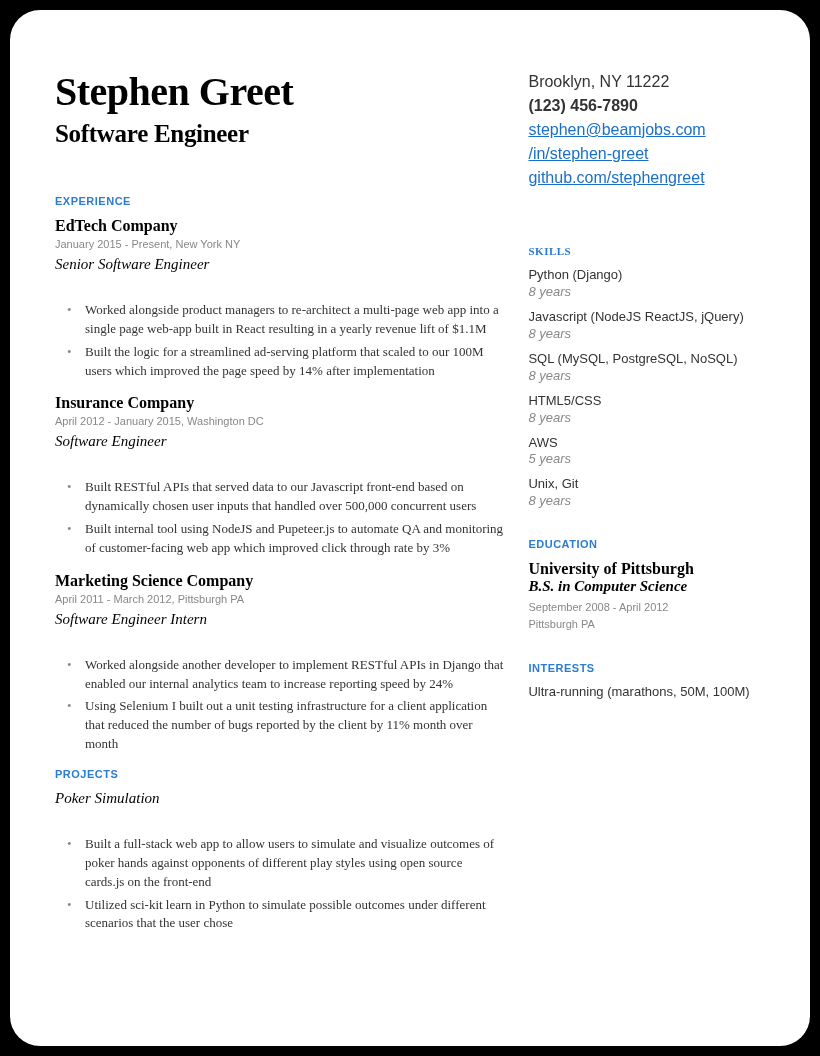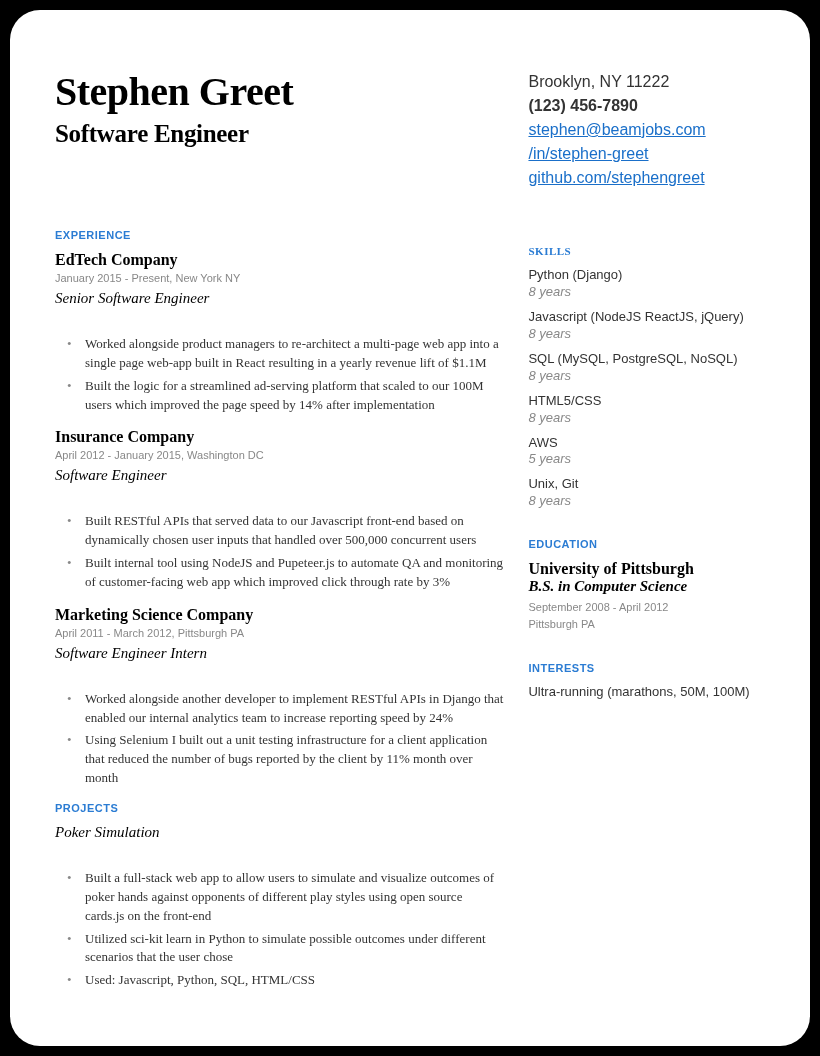--- a/index.html
+++ b/index.html
@@ -36,21 +36,21 @@
     letter-spacing: -0.3px;
   }
   .section-heading {
     font-family: 'Helvetica Neue', Arial, sans-serif;
     font-size: 11px;
     font-weight: bold;
     color: #2b7cd3;
     letter-spacing: 0.5px;
     margin-bottom: 10px;
   }
-  .main-col .section-heading.first { margin-top: 81px; }
+  .main-col .section-heading.first { margin-top: 47px; }
   .company {
     font-size: 16px;
     font-weight: bold;
     color: #000;
     margin-bottom: 3px;
   }
   .dates {
     font-family: 'Helvetica Neue', Arial, sans-serif;
     font-size: 11px;
     color: #888;
@@ -181,21 +181,20 @@
         <li>Using Selenium I built out a unit testing infrastructure for a client application that reduced the number of bugs reported by the client by 11% month over month</li>
       </ul>
     </div>
 
     <div class="section-heading">PROJECTS</div>
     <div>
       <div class="project-name">Poker Simulation</div>
       <ul class="bullets">
         <li>Built a full-stack web app to allow users to simulate and visualize outcomes of poker hands against opponents of different play styles using open source cards.js on the front-end</li>
         <li>Utilized  sci-kit learn in Python to simulate possible outcomes under different scenarios that the user chose</li>
-        <li>Used: Javascript, Python, SQL, HTML/CSS</li>
       </ul>
     </div>
   </div>
 
   <div class="side-col">
     <div class="contact">
       <div>Brooklyn, NY 11222</div>
       <div class="phone">(123) 456-7890</div>
       <div><a href="#">stephen@beamjobs.com</a></div>
       <div><a href="#">/in/stephen-greet</a></div>

